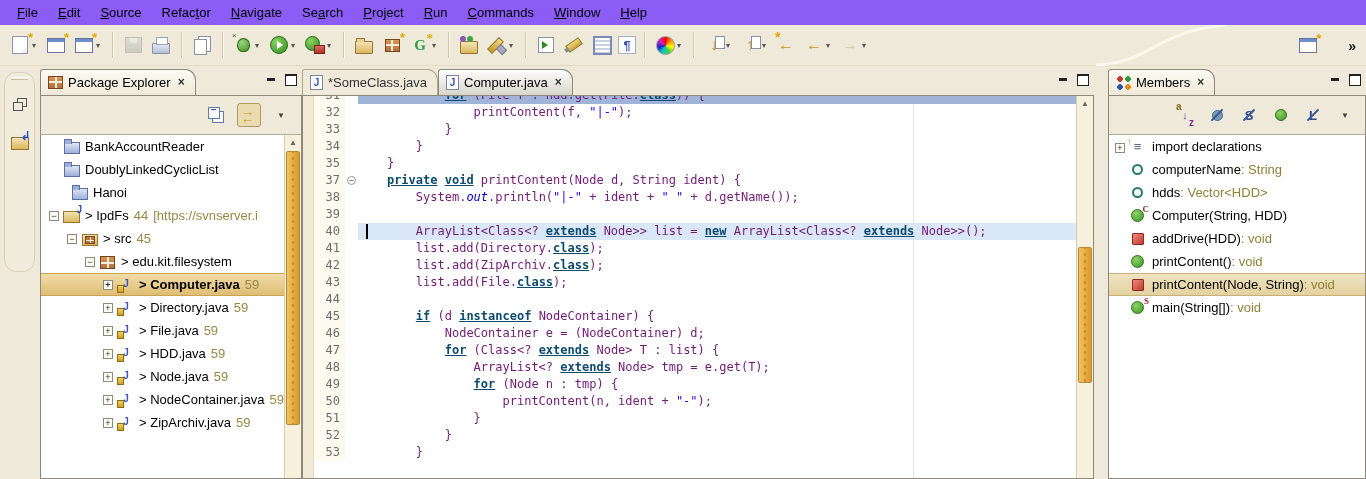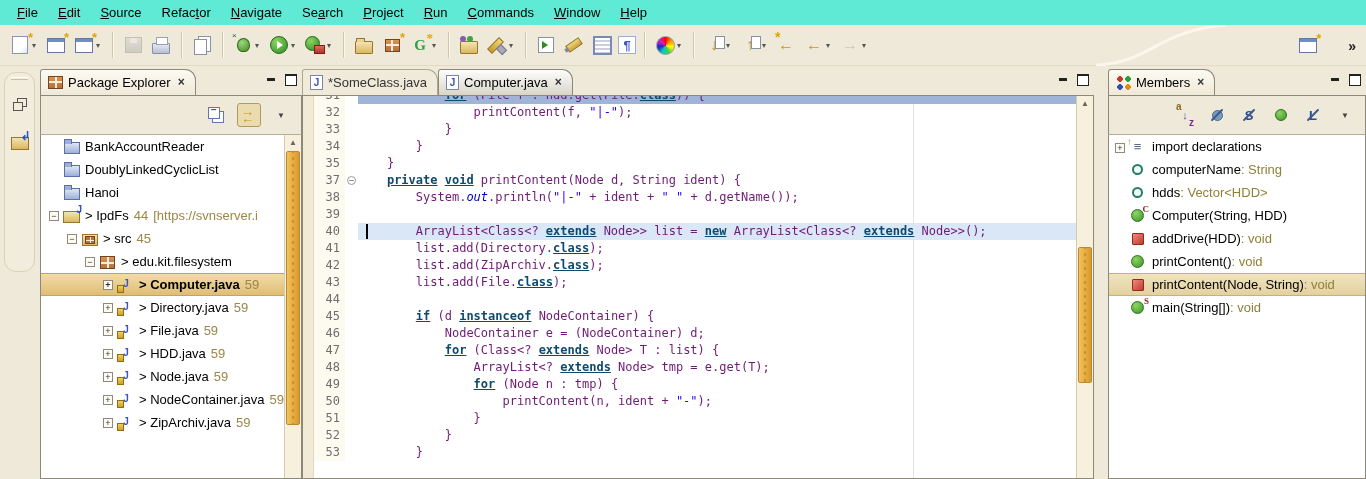--- a/index.html
+++ b/index.html
@@ -1,20 +1,20 @@
 <!DOCTYPE html>
 <html><head>
 <meta charset="utf-8">
 <style>
   * { margin:0; padding:0; box-sizing:border-box; }
   html,body { width:1366px; height:479px; overflow:hidden; }
   body { font-family:"Liberation Sans", sans-serif; background:#EFE9D9; position:relative; font-size:13px; color:#000; }
 
   
-  #menubar { height:25px; display:flex; align-items:center; padding-left:8px; gap:2px; background:#5eead4; }
+  #menubar { height:25px; display:flex; align-items:center; padding-left:8px; gap:2px; background:#8b5cf6; }
   .menu-item { padding:3px 9px; font-size:13px; cursor:default; }
   .menu-item u { text-decoration:underline; }
 
   
   #toolbar { position:relative; height:41px; display:flex; align-items:center; padding-left:6px; background:#EFE9D9; border-bottom:1px solid #E2DAC4; }
   .tb-sep { width:1px; height:26px; background:#CFC6AC; margin:0 6px; box-shadow:1px 0 0 #FBF7EC; }
   .tbi-wrap { display:flex; align-items:center; padding:1px 2px; }
   .tbi { position:relative; width:24px; height:24px; display:flex; align-items:center; justify-content:center; flex:none; }
   .tbi.dis { opacity:.4; filter:grayscale(.9); }
   .dd { font-size:8px; color:#555; margin-left:0px; width:8px; }
@@ -322,21 +322,21 @@
         <div class="trow" style="padding-left: 8px;">
           <span class="exp hidden"></span>
           <span class="ti ti-project-closed"></span>
           <span>BankAccountReader</span>
         </div>
         <div class="trow" style="padding-left: 8px;">
           <span class="exp hidden"></span>
           <span class="ti ti-project-closed"></span>
           <span>DoublyLinkedCyclicList</span>
         </div>
-        <div class="trow" style="padding-left: 8px;">
+        <div class="trow" style="padding-left: 16px;">
           <span class="exp hidden"></span>
           <span class="ti ti-project-closed"></span>
           <span>Hanoi</span>
         </div>
         <div class="trow" style="padding-left: 8px;">
           <span class="exp">−</span>
           <span class="ti ti-java-project"></span>
           <span>&gt;&nbsp;</span>
           <span>IpdFs</span>
           <span class="num">44</span>

